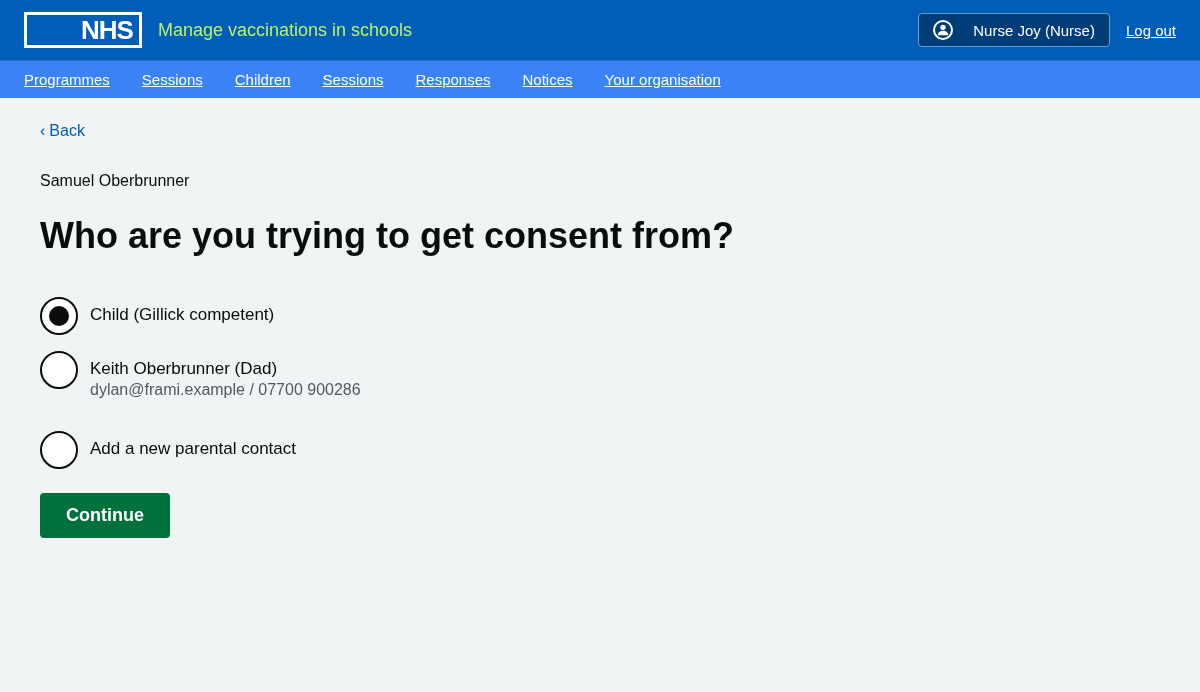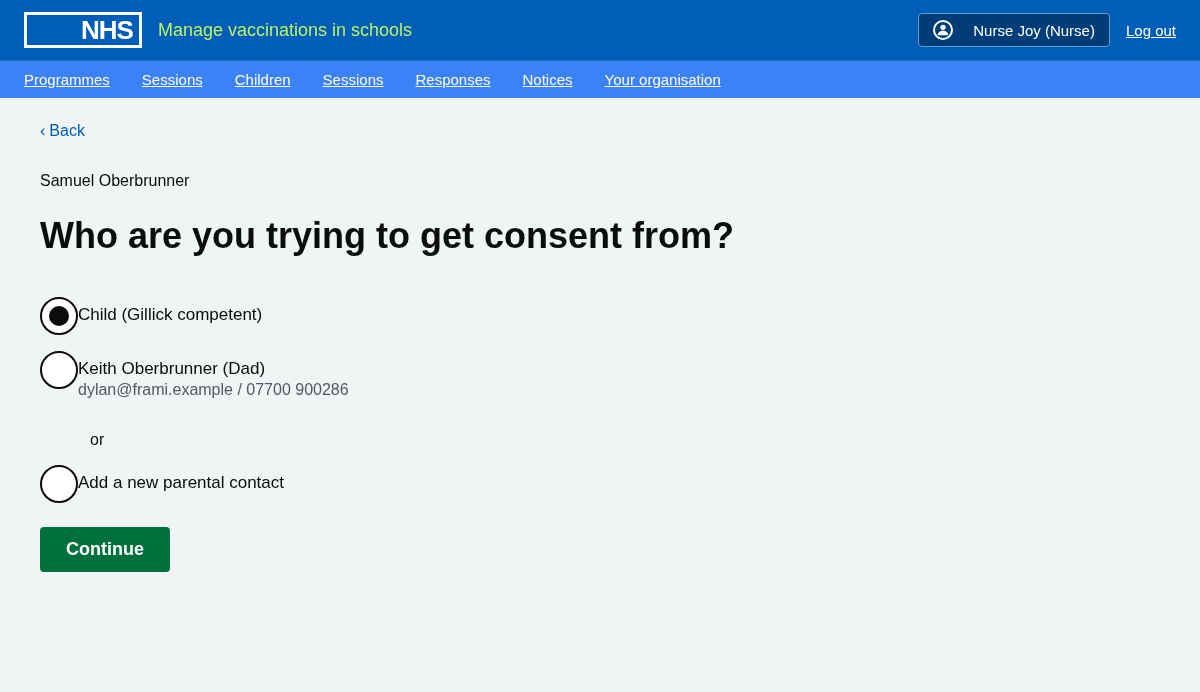--- a/index.html
+++ b/index.html
@@ -148,20 +148,21 @@
     .radio-group {
       display: flex;
       flex-direction: column;
       gap: 0;
       margin-bottom: 16px;
     }
 
     .radio-item {
       display: flex;
       align-items: flex-start;
+      gap: 12px;
       padding: 8px 0;
       cursor: pointer;
     }
 
     .radio-input {
       width: 38px;
       height: 38px;
       border: 2px solid #0b0c0c;
       border-radius: 50%;
       display: flex;
@@ -277,21 +278,20 @@
 
     <label class="radio-item">
       <div class="radio-input"></div>
       <div class="radio-label">
         <span class="radio-label-text">Keith Oberbrunner (Dad)</span>
         <span class="radio-label-sub">dylan@frami.example / 07700 900286</span>
       </div>
     </label>
   </div>
 
-  <div class="or-text">or</div>
 
   
   <label class="radio-item">
     <div class="radio-input"></div>
     <div class="radio-label">
       <span class="radio-label-text">Add a new parental contact</span>
     </div>
   </label>
 
   <button class="continue-btn">Continue</button>

